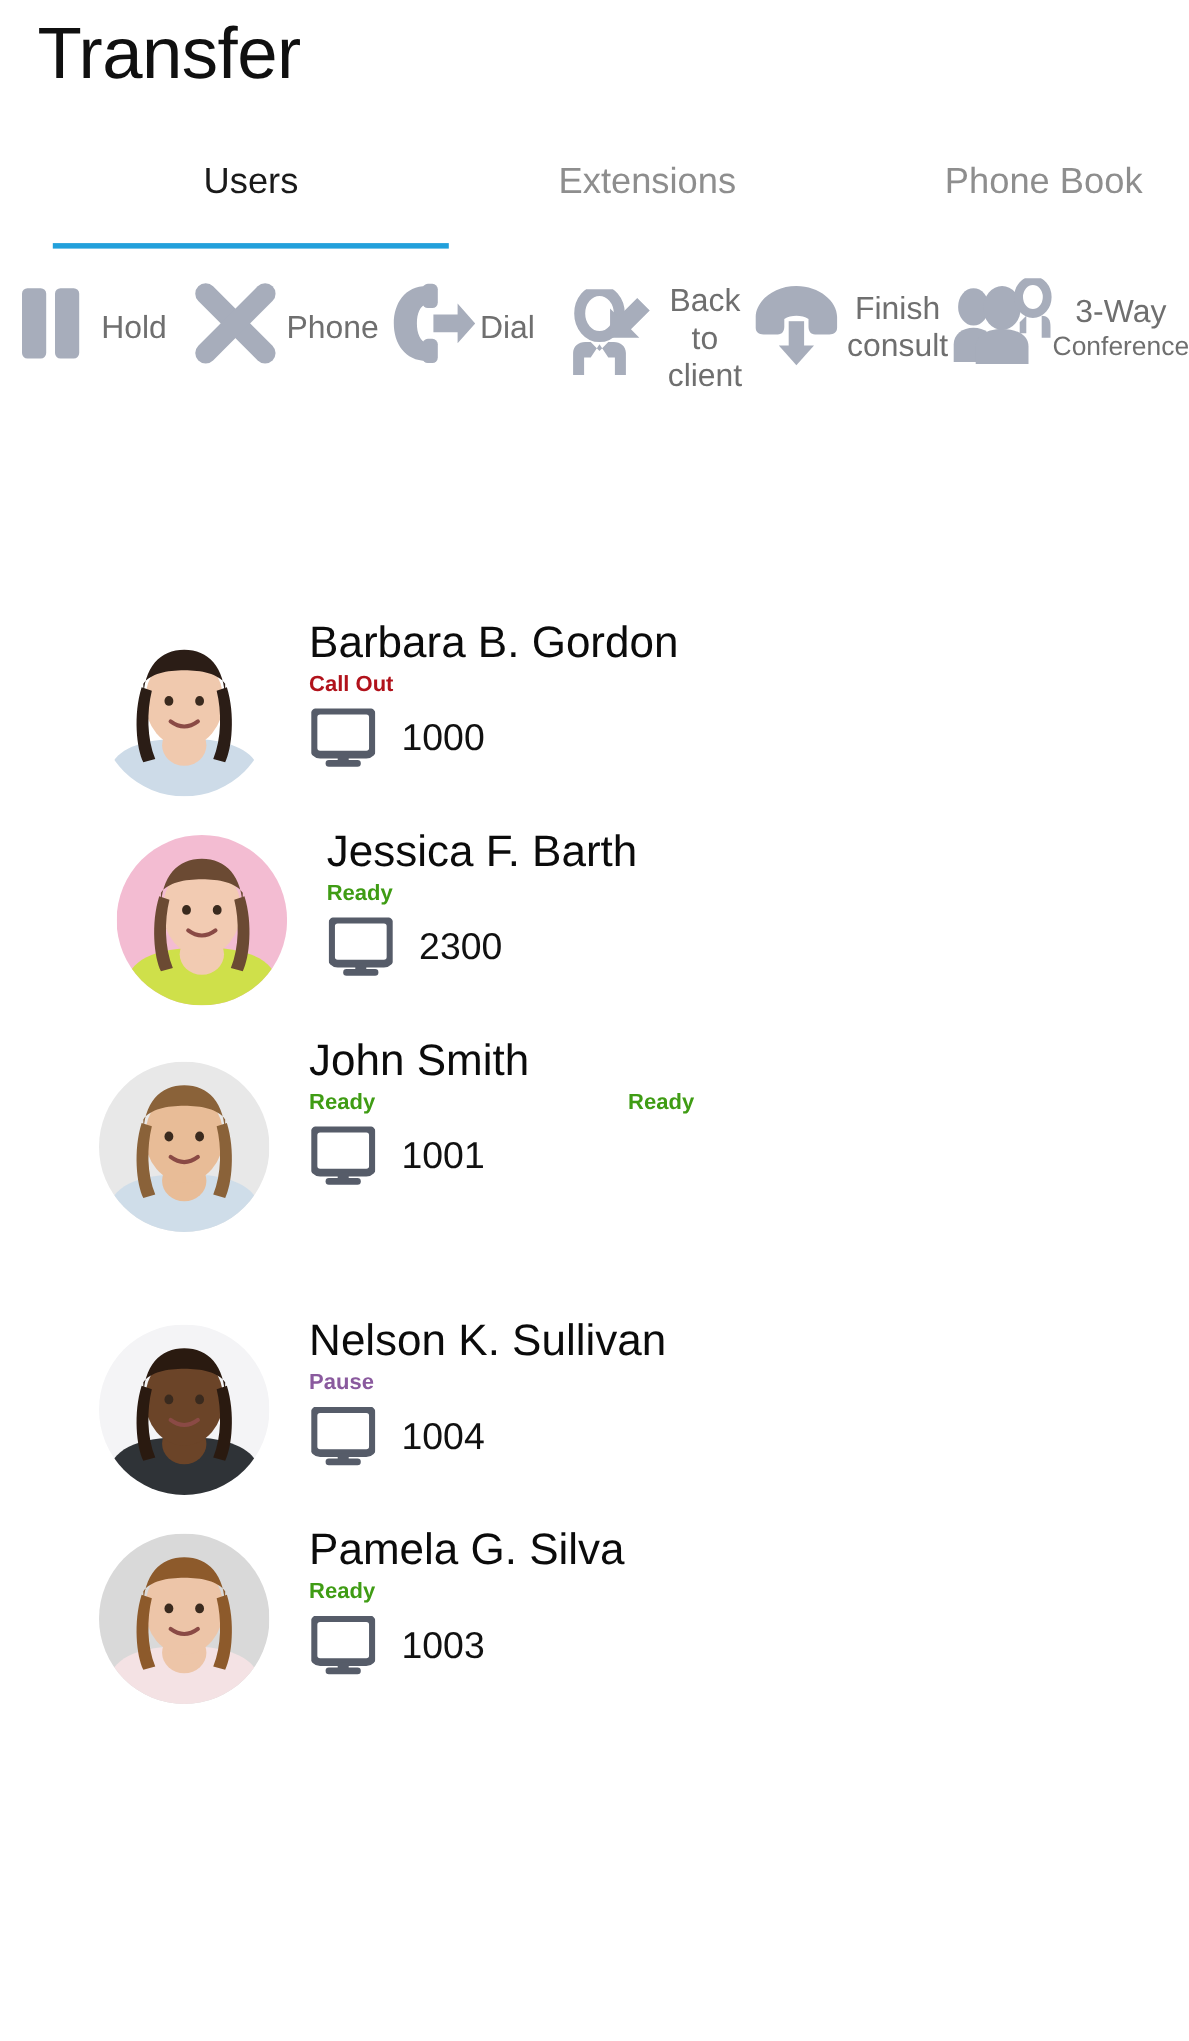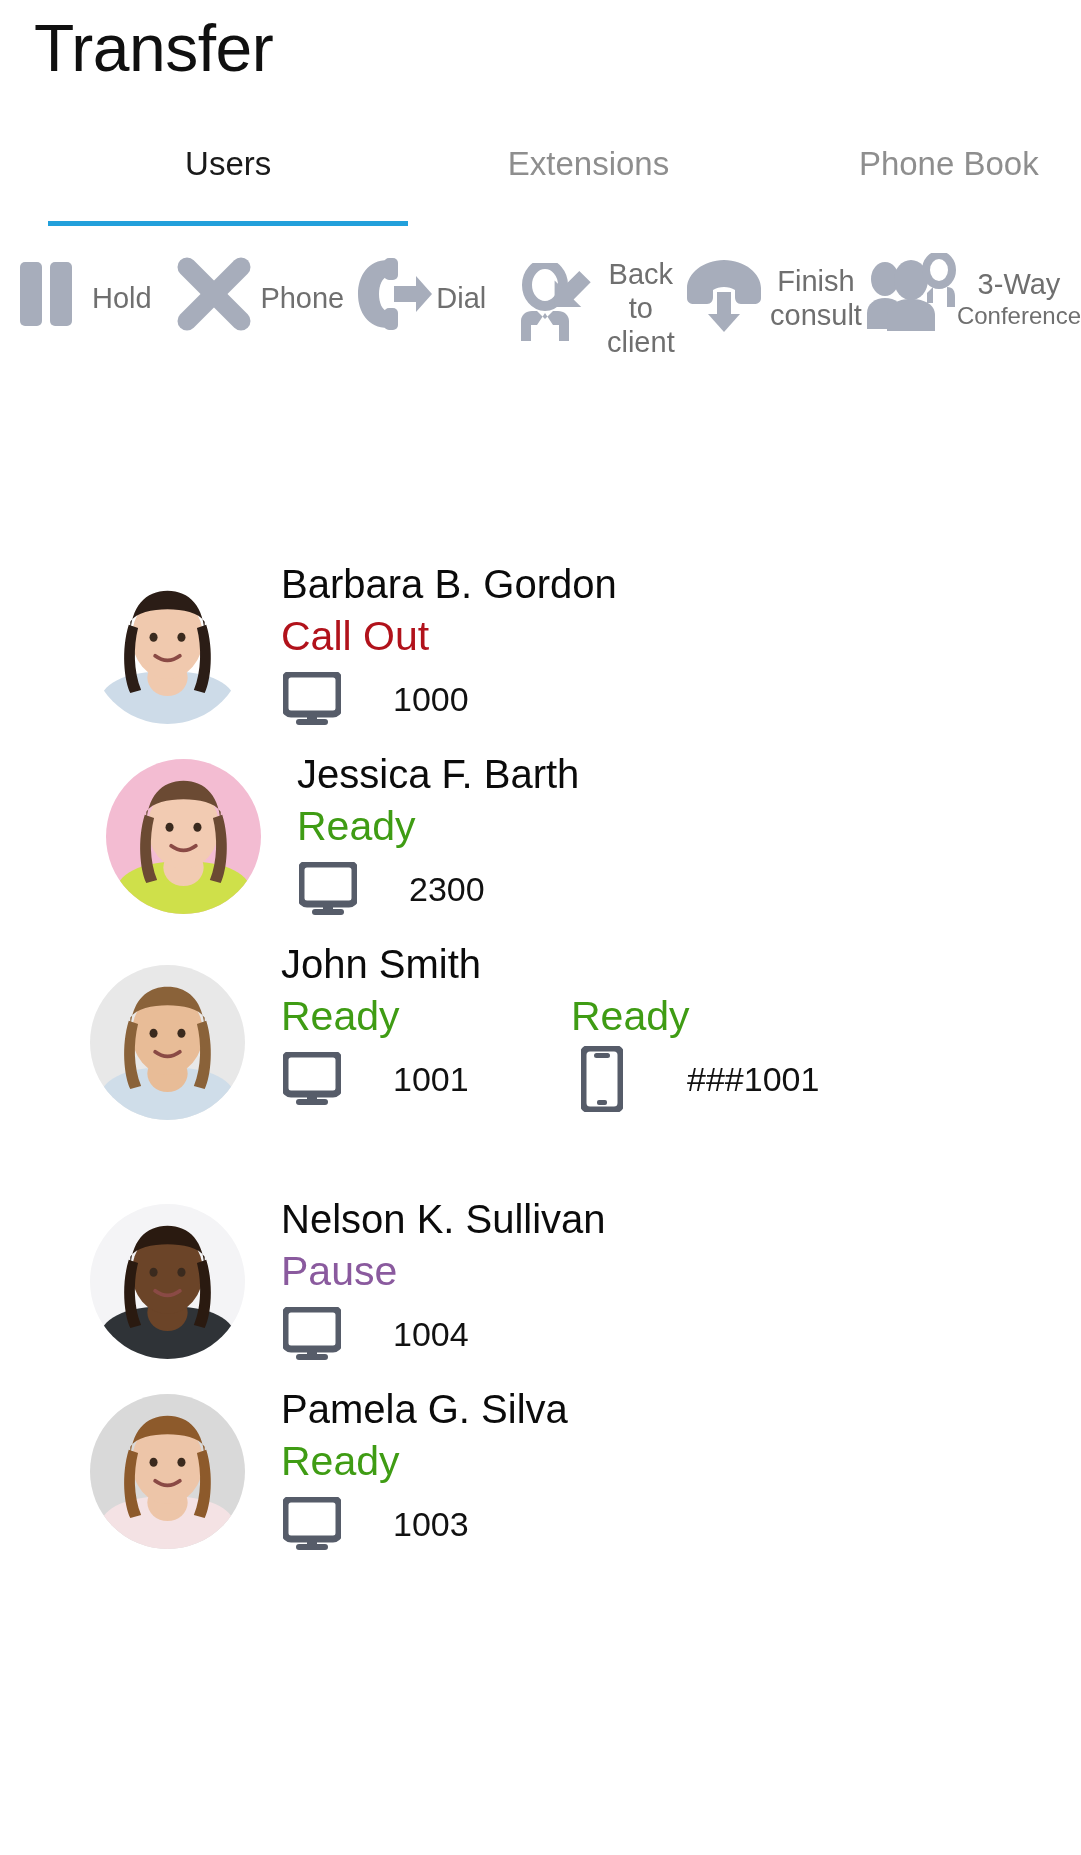--- a/index.html
+++ b/index.html
@@ -148,30 +148,29 @@
 
   .dev-cols {
     display: flex;
     margin-top: 2px;
   }
   .dev-col {
     width: 290px;
     flex: 0 0 auto;
   }
   .dev-status {
-    font-size: 41px;
+    font-size: 20px;
     line-height: 1.35;
-    font-weight: 400;
+    font-weight: 700;
   }
   .dev-line {
     display: flex;
     align-items: center;
     margin-top: 4px;
     height: 62px;
-    gap: 28px;
   }
   .dev-ico {
     width: 62px;
     height: 58px;
     display: flex;
     align-items: center;
     justify-content: center;
     flex: 0 0 auto;
   }
   .dev-ico svg { display: block; }
@@ -368,30 +367,20 @@
         <rect x="2" y="2" width="54" height="40" rx="6" fill="none" stroke="#565c69" stroke-width="7"></rect>
         <rect x="24" y="42" width="10" height="7" fill="#565c69"></rect>
         <rect x="13" y="47" width="32" height="6" rx="3" fill="#565c69"></rect>
       </svg>
                 </span>
                 <span class="dev-num">1001</span>
               </div>
             </div>
             <div class="dev-col mobile">
               <div class="dev-status" style="color:#3f9c14">Ready</div>
-              <div class="dev-line">
-                <span class="dev-ico">
-                  <svg width="42" height="66" viewBox="0 0 42 66">
-        <rect x="2" y="2" width="38" height="62" rx="7" fill="none" stroke="#565c69" stroke-width="7"></rect>
-        <rect x="13" y="7" width="16" height="5" rx="2.5" fill="#565c69"></rect>
-        <rect x="16" y="54" width="10" height="5" rx="2" fill="#565c69"></rect>
-      </svg>
-                </span>
-                <span class="dev-num">###1001</span>
-              </div>
             </div>
           </div>
         </div>
       </div>
       <div class="user-row" style="position: absolute; top: 690px; left: 0px; width: 1081px;">
         <div class="avatar" style="top:14px">
           <svg class="face" viewBox="0 0 100 100" preserveAspectRatio="xMidYMid slice">
     <rect width="100" height="100" fill="#f4f4f6"></rect>
     <path d="M6 100 L6 88 C6 74 22 66 50 66 C78 66 94 74 94 88 L94 100 Z" fill="#2f3337"></path>
     <ellipse cx="50" cy="70" rx="13" ry="12" fill="#6b4428"></ellipse>

